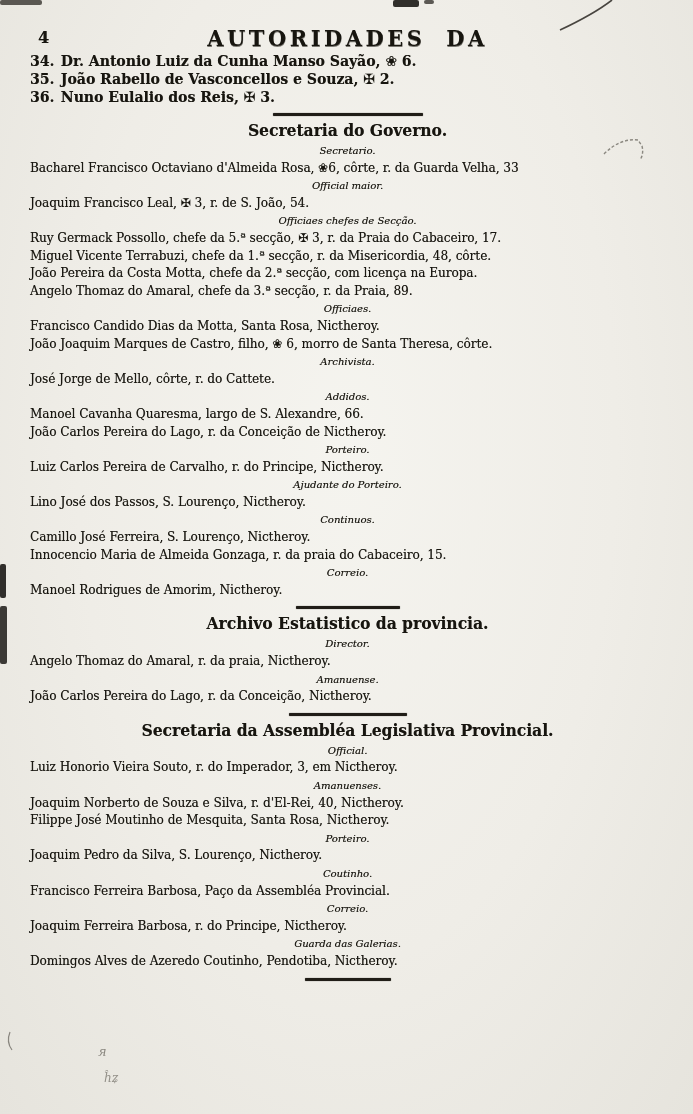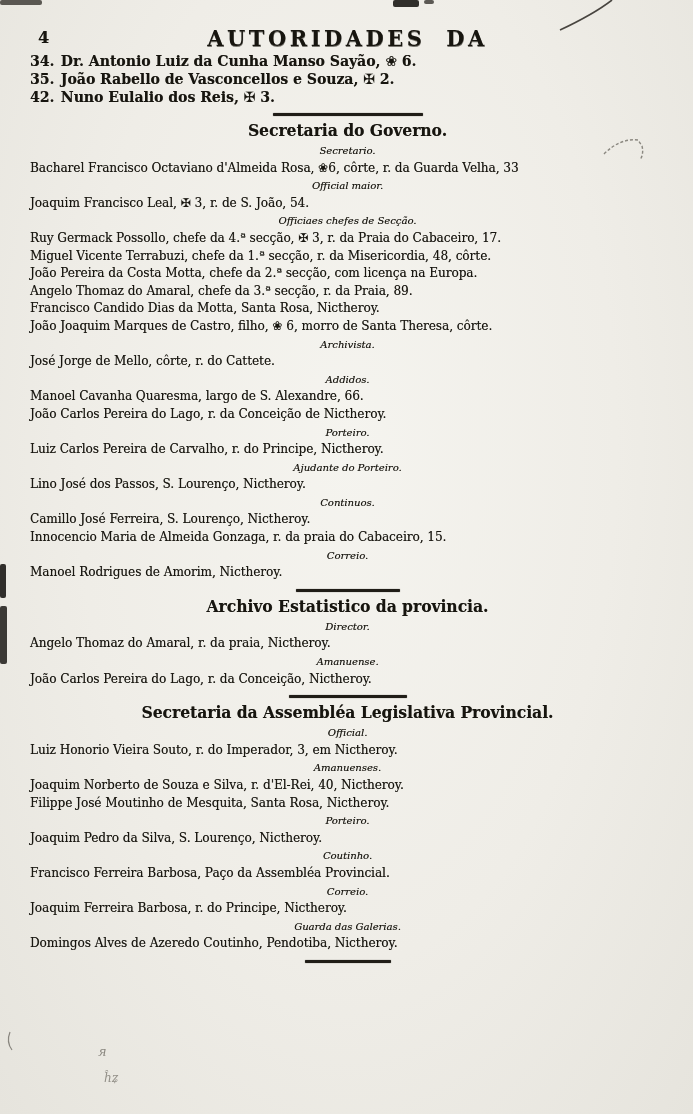--- a/index.html
+++ b/index.html
@@ -85,35 +85,36 @@
 
   <div class="content">
     <div class="header-row">
       <div class="page-number ink">4</div>
       <div class="running-title ink">AUTORIDADES DA</div>
     </div>
 
     <div class="numbered-list">
         <div class="numbered-entry ink"><span class="num">34.</span><span> Dr. Antonio Luiz da Cunha Manso Sayão, ❀ 6.</span></div>
         <div class="numbered-entry ink"><span class="num">35.</span><span> João Rabello de Vasconcellos e Souza, ✠ 2.</span></div>
-        <div class="numbered-entry ink"><span class="num">42.</span><span> Nuno Eulalio dos Reis, ✠ 3.</span></div>
+        <div class="numbered-entry ink"><span class="num">36.</span><span> Nuno Eulalio dos Reis, ✠ 3.</span></div>
       </div>
 
     <div>
         <div class="section-rule ink" style="width: 150px;"></div>
         <div class="section-title ink">Secretaria do Governo.</div>
         <div class="role-heading ink">Secretario.</div>
         <div class="directory-entry ink">Bacharel Francisco Octaviano d'Almeida Rosa, ❀6, côrte, r. da Guarda Velha, 33</div>
         <div class="role-heading ink">Official maior.</div>
         <div class="directory-entry ink">Joaquim Francisco Leal, ✠ 3, r. de S. João, 54.</div>
         <div class="role-heading ink">Officiaes chefes de Secção.</div>
-        <div class="directory-entry ink">Ruy Germack Possollo, chefe da 4.ª secção, ✠ 3, r. da Praia do Cabaceiro, 17.</div>
+        <div class="directory-entry ink">Ruy Germack Possollo, chefe da 5.ª secção, ✠ 3, r. da Praia do Cabaceiro, 17.</div>
         <div class="directory-entry ink">Miguel Vicente Terrabuzi, chefe da 1.ª secção, r. da Misericordia, 48, côrte.</div>
         <div class="directory-entry ink">João Pereira da Costa Motta, chefe da 2.ª secção, com licença na Europa.</div>
         <div class="directory-entry ink">Angelo Thomaz do Amaral, chefe da 3.ª secção, r. da Praia, 89.</div>
+        <div class="role-heading ink">Officiaes.</div>
         <div class="directory-entry ink">Francisco Candido Dias da Motta, Santa Rosa, Nictheroy.</div>
         <div class="directory-entry ink">João Joaquim Marques de Castro, filho, ❀ 6, morro de Santa Theresa, côrte.</div>
         <div class="role-heading ink">Archivista.</div>
         <div class="directory-entry ink">José Jorge de Mello, côrte, r. do Cattete.</div>
         <div class="role-heading ink">Addidos.</div>
         <div class="directory-entry ink">Manoel Cavanha Quaresma, largo de S. Alexandre, 66.</div>
         <div class="directory-entry ink">João Carlos Pereira do Lago, r. da Conceição de Nictheroy.</div>
         <div class="role-heading ink">Porteiro.</div>
         <div class="directory-entry ink">Luiz Carlos Pereira de Carvalho, r. do Principe, Nictheroy.</div>
         <div class="role-heading ink">Ajudante do Porteiro.</div>

